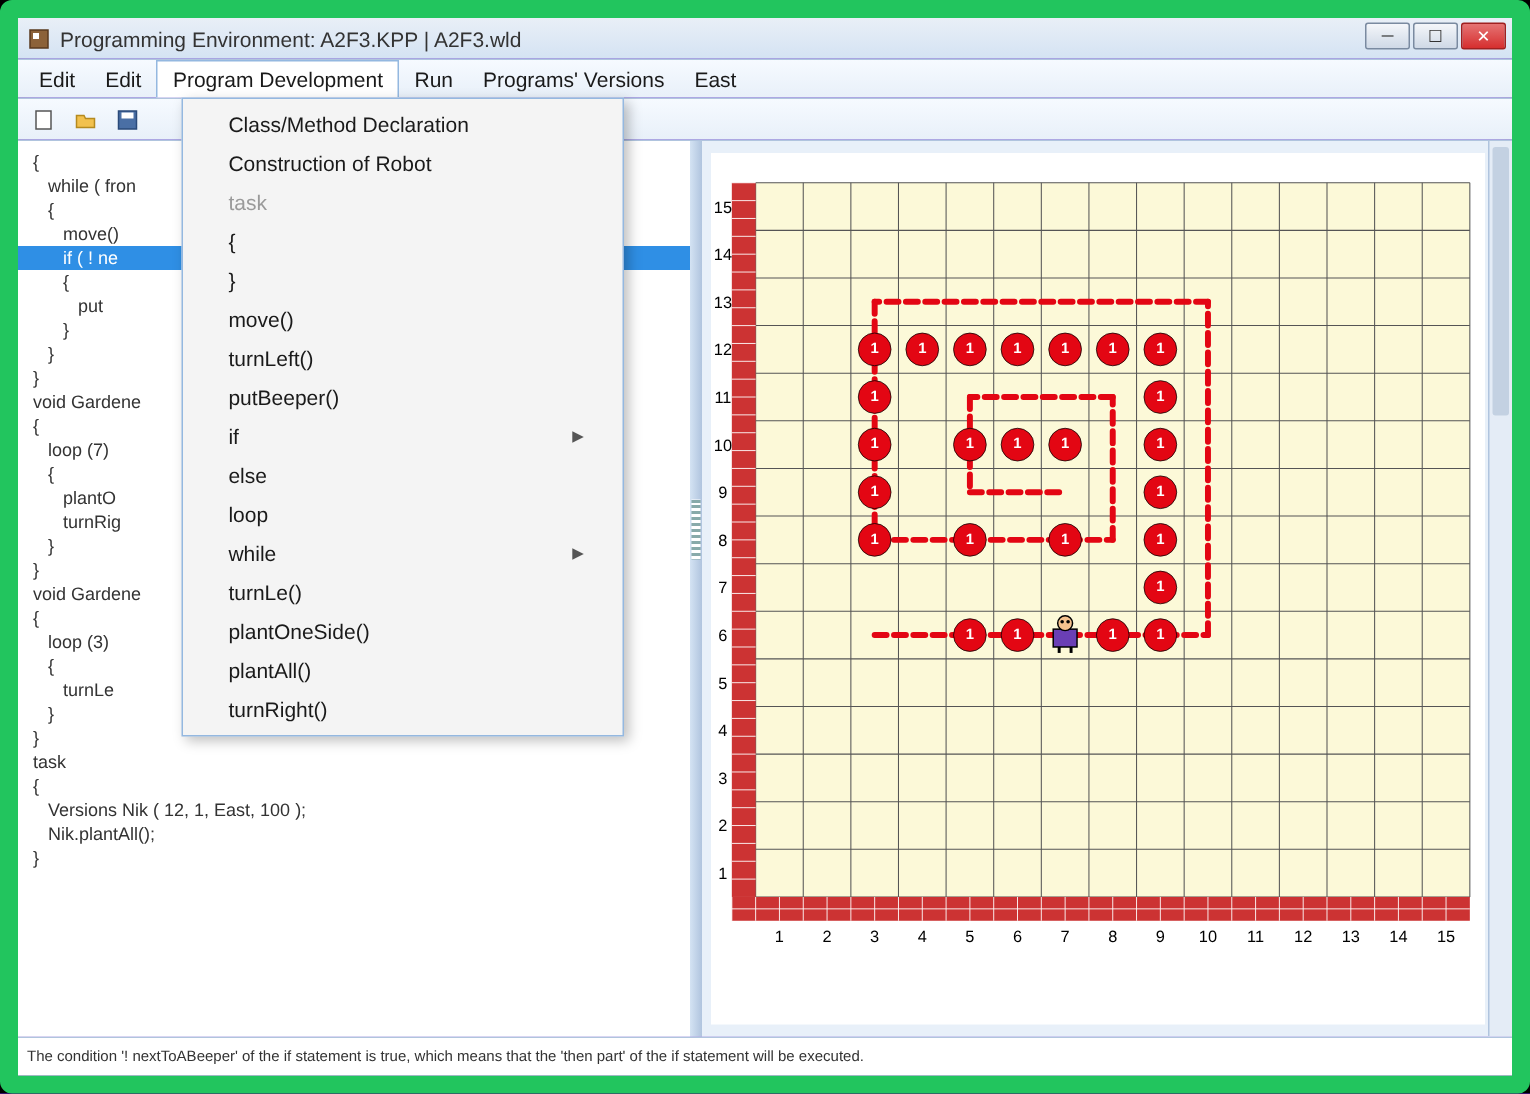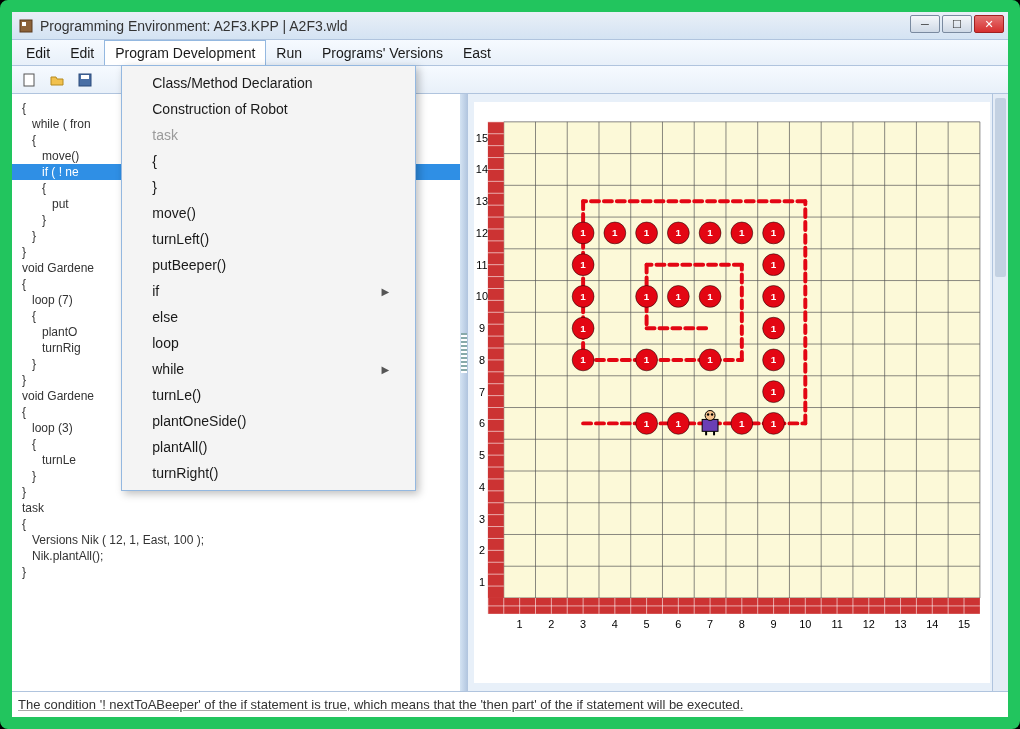--- a/index.html
+++ b/index.html
@@ -126,23 +126,22 @@
     position:absolute; right:0; top:0; bottom:0; width:16px;
     background:#e4ecf6; border-left:1px solid #b0c4de;
   }
   .scrollbar-v .thumb { position:absolute; left:2px; right:2px; top:4px; height:30%; background:#c3d1e2; border-radius:2px;}
   .status-bar {
     height:26px;
     background:#fff;
     border-top:1px solid #b0c4de;
     display:flex; align-items:center;
     padding: 0 6px;
-    font-size: 13px;
+    font-size: 10px;
     color:#333;
-    text-decoration: underline;
     text-decoration-color:#aaa;
   }
   .dropdown {
     position:absolute;
     left: 16px; top: 100%;
     width: 295px;
     background:#f4f4f4;
     border:1px solid #94b8e0;
     box-shadow: 3px 3px 8px rgba(0,0,0,0.25);
     z-index:100;

